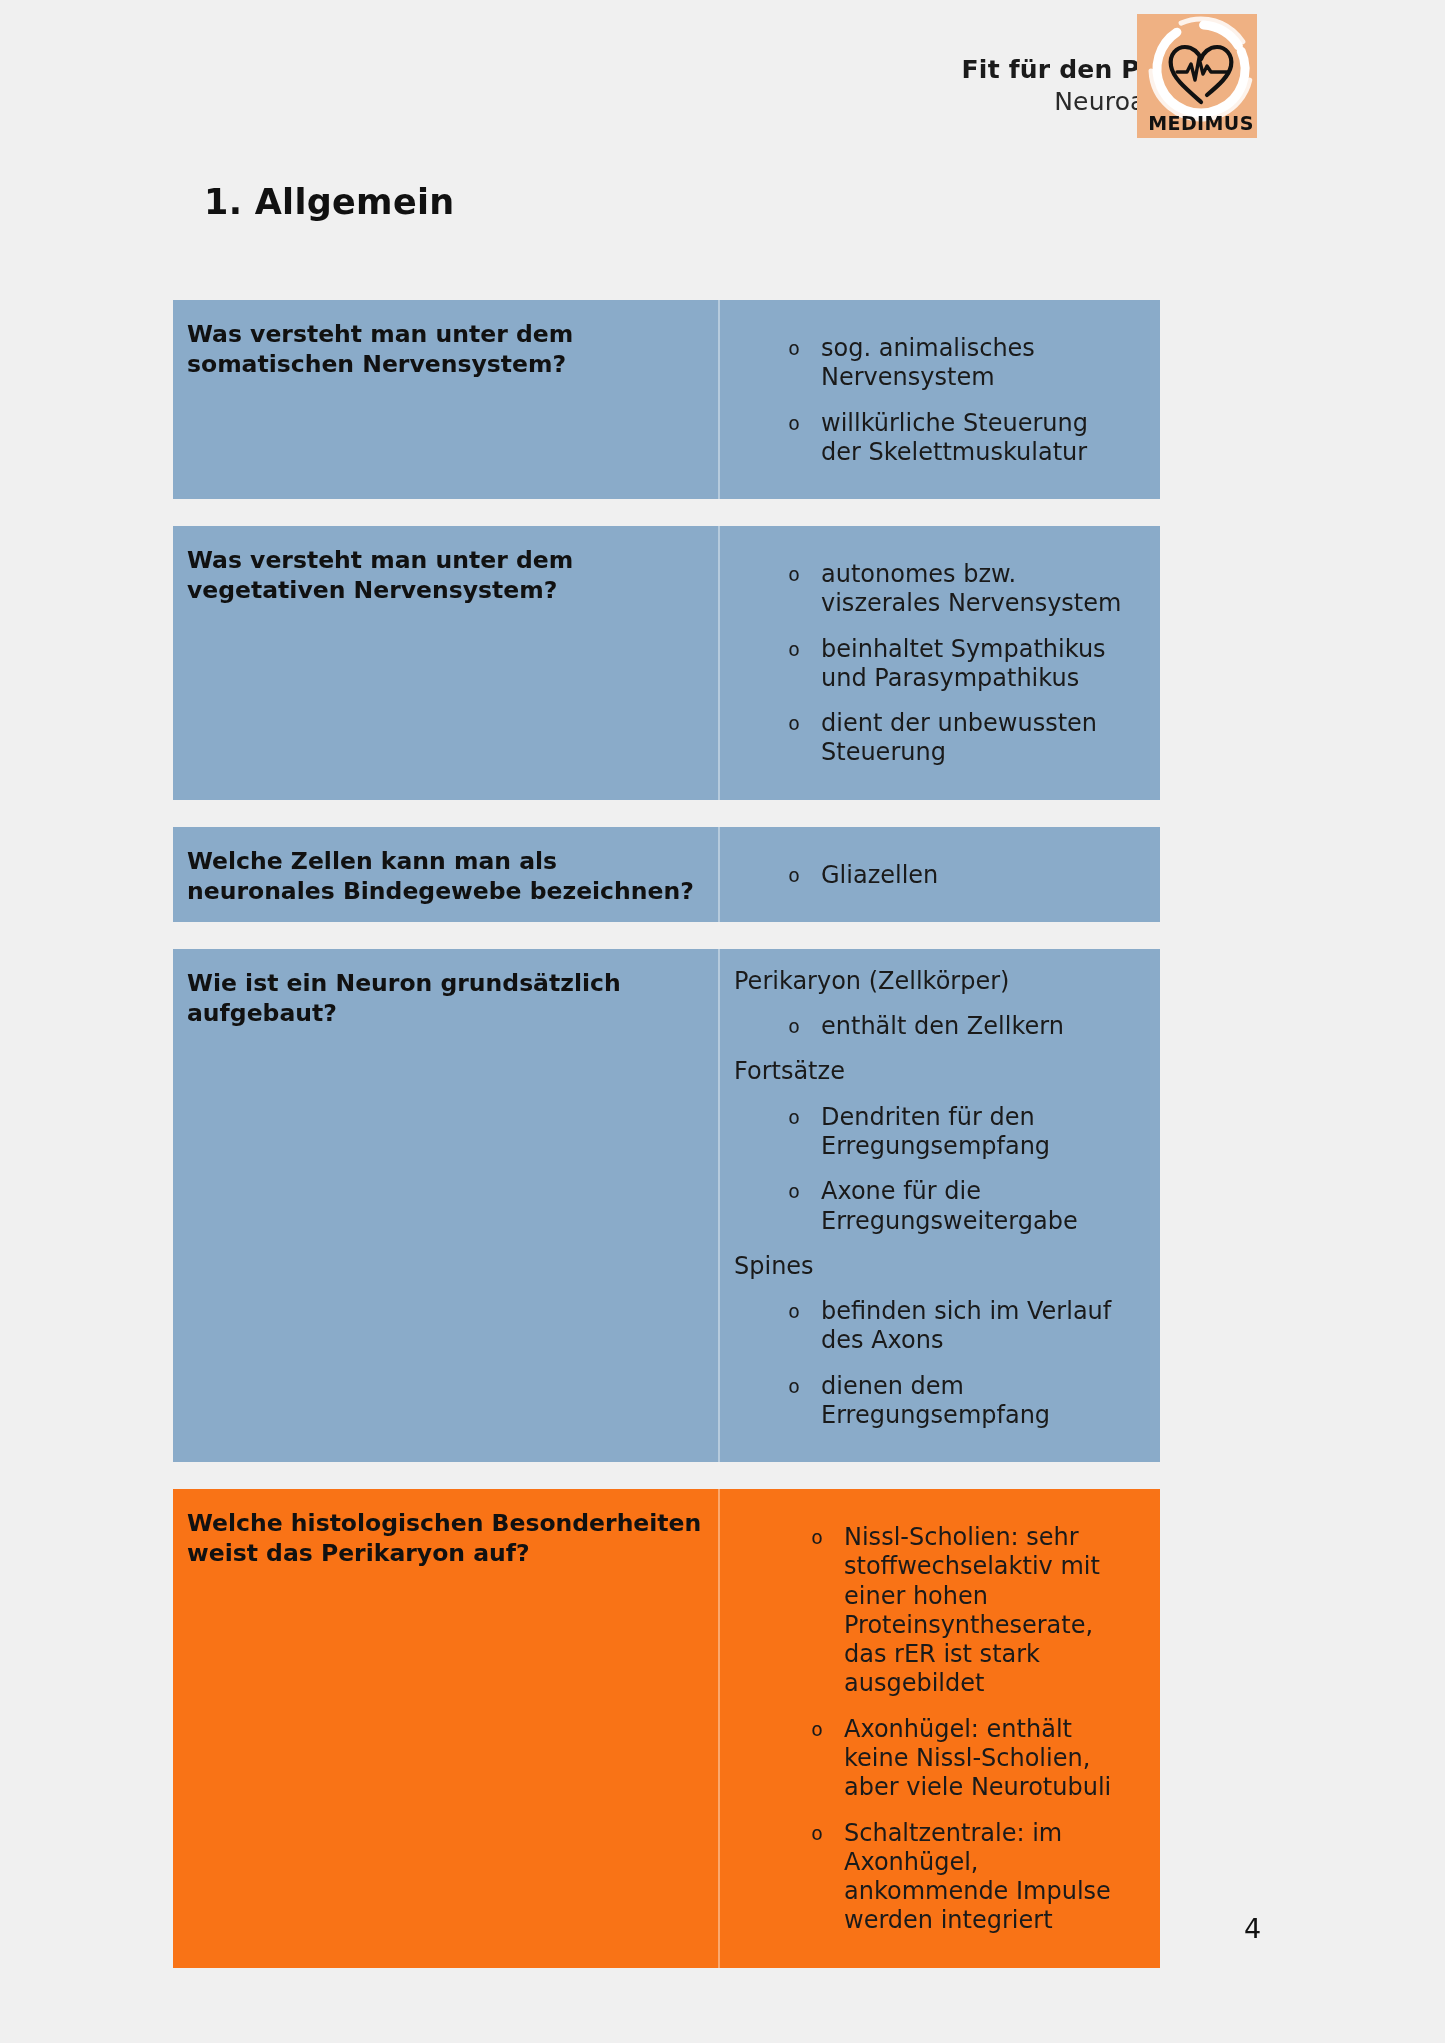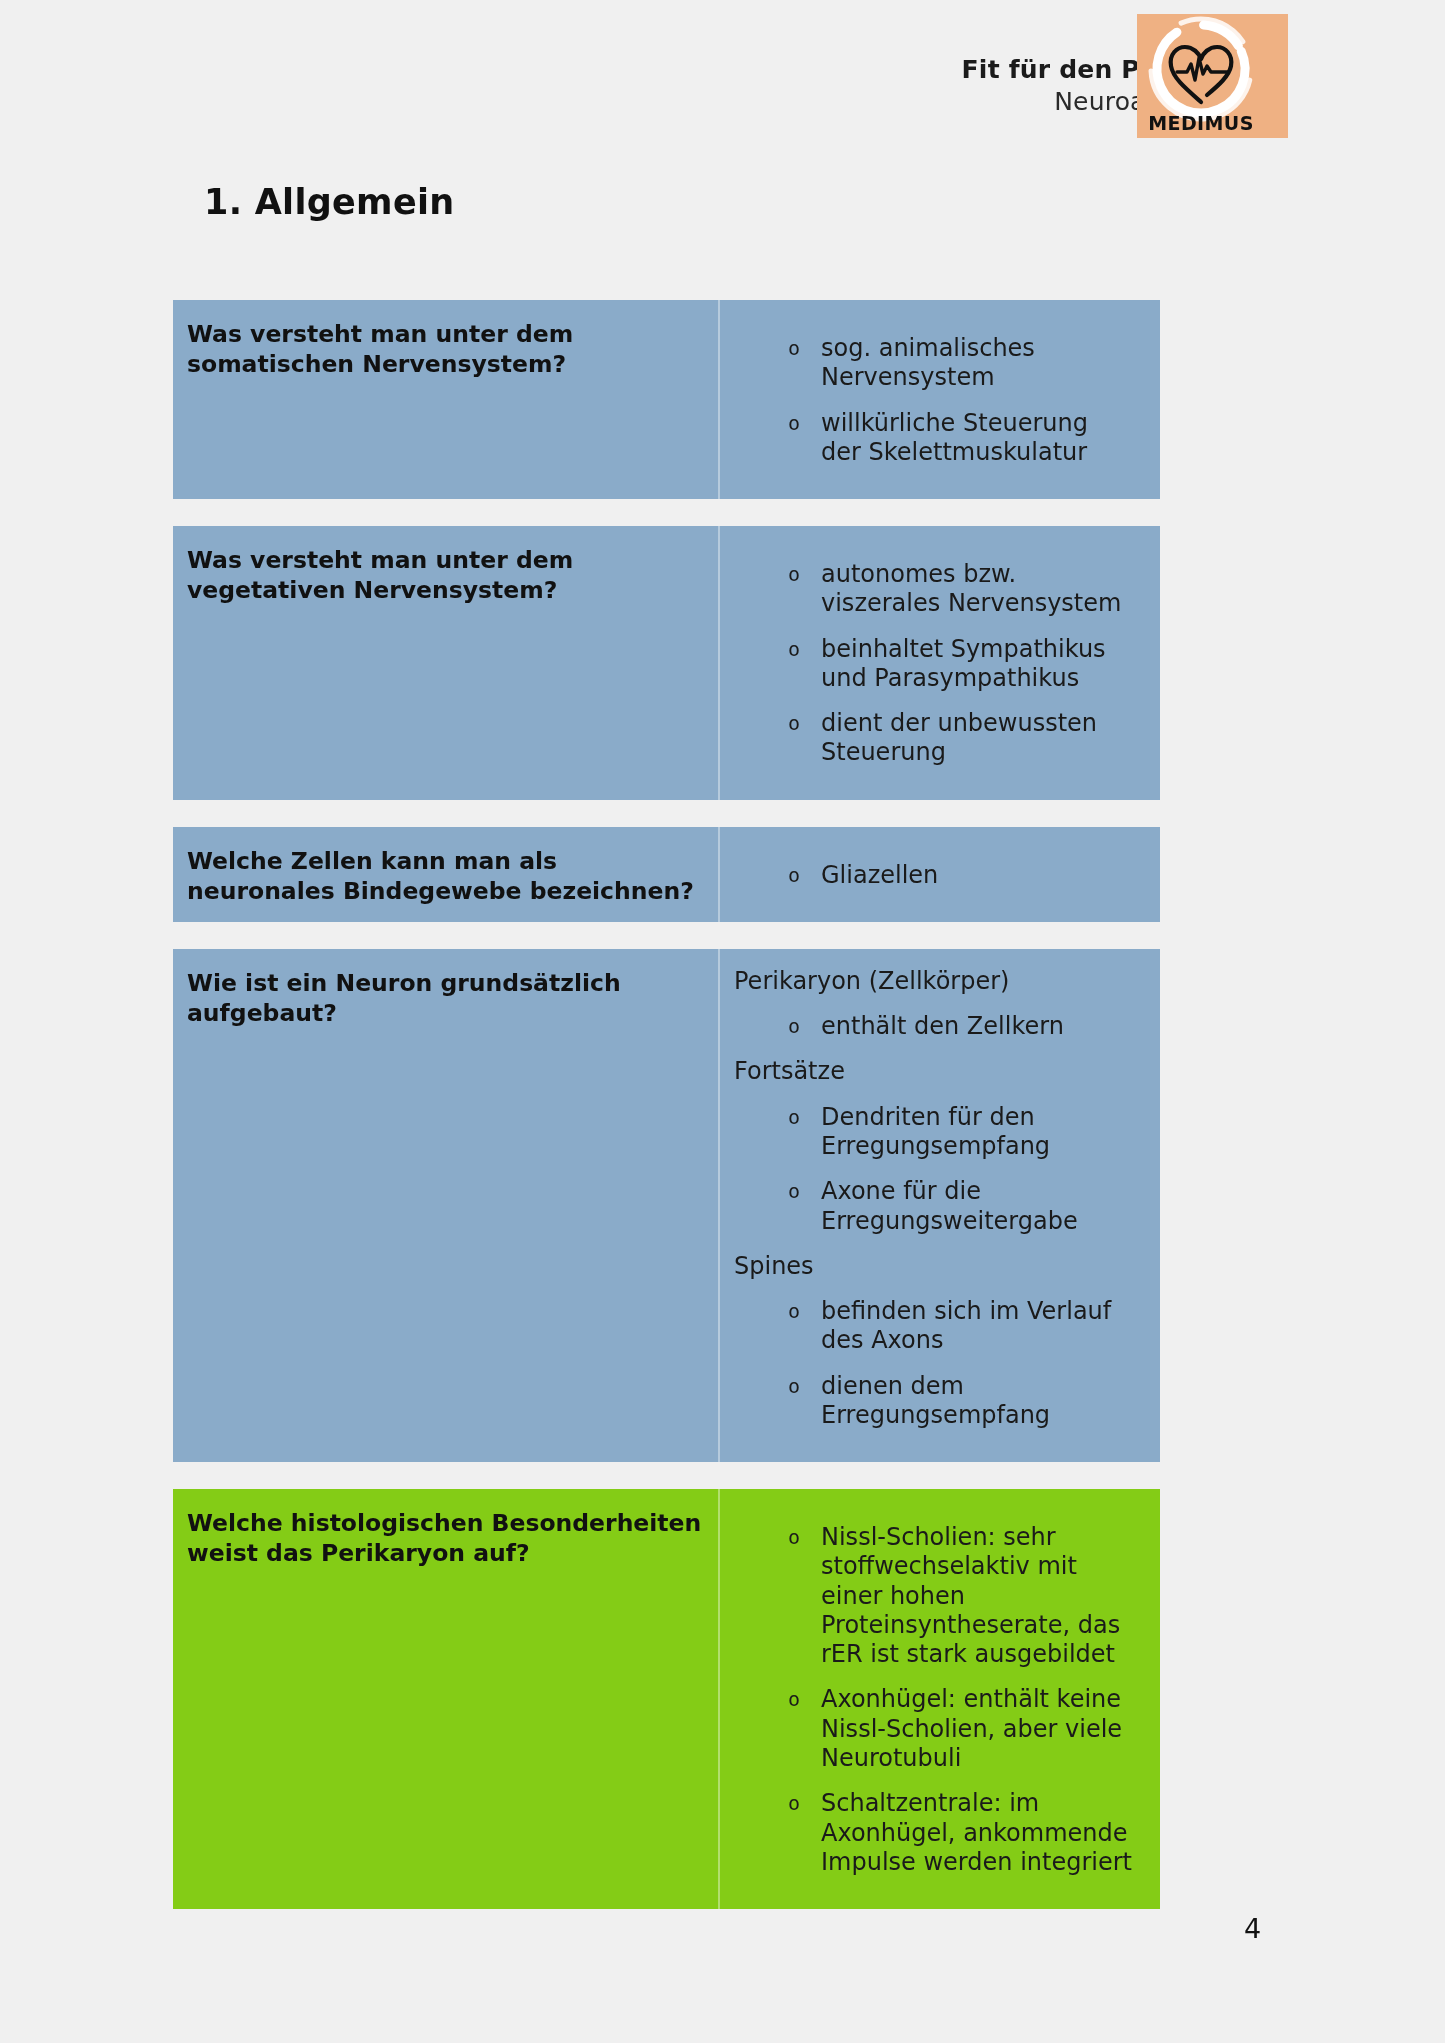--- a/index.html
+++ b/index.html
@@ -53,21 +53,21 @@
     letter-spacing: .2px;
     white-space: nowrap;
     margin-top: 2px;
   }
 
   
   .logo {
     position: absolute;
     left: 1137px;
     top: 14px;
-    width: 151px;
+    width: 120px;
     height: 124px;
     background: #efb183;
     overflow: hidden;
   }
   .logo svg {
     display: block;
     width: 128px;
     height: 124px;
   }
 
@@ -91,21 +91,21 @@
     top: 300px;
     width: 987px;
   }
   .qa-row {
     display: flex;
     align-items: stretch;
     margin-bottom: 27px;
     position: relative;
   }
   .qa-row.blue   { background: #8aabc9; }
-  .qa-row.green  { background: #84cc16; }
+  .qa-row.green  { background: #f97316; gap: 23px; }
 
   .qa-question {
     flex: 0 0 547px;
     box-sizing: border-box;
     padding: 19px 14px 16px 14px;
     font-family: "DejaVu Sans", sans-serif;
     font-weight: bold;
     font-size: 23.5px;
     line-height: 1.28;
     color: #111111;

